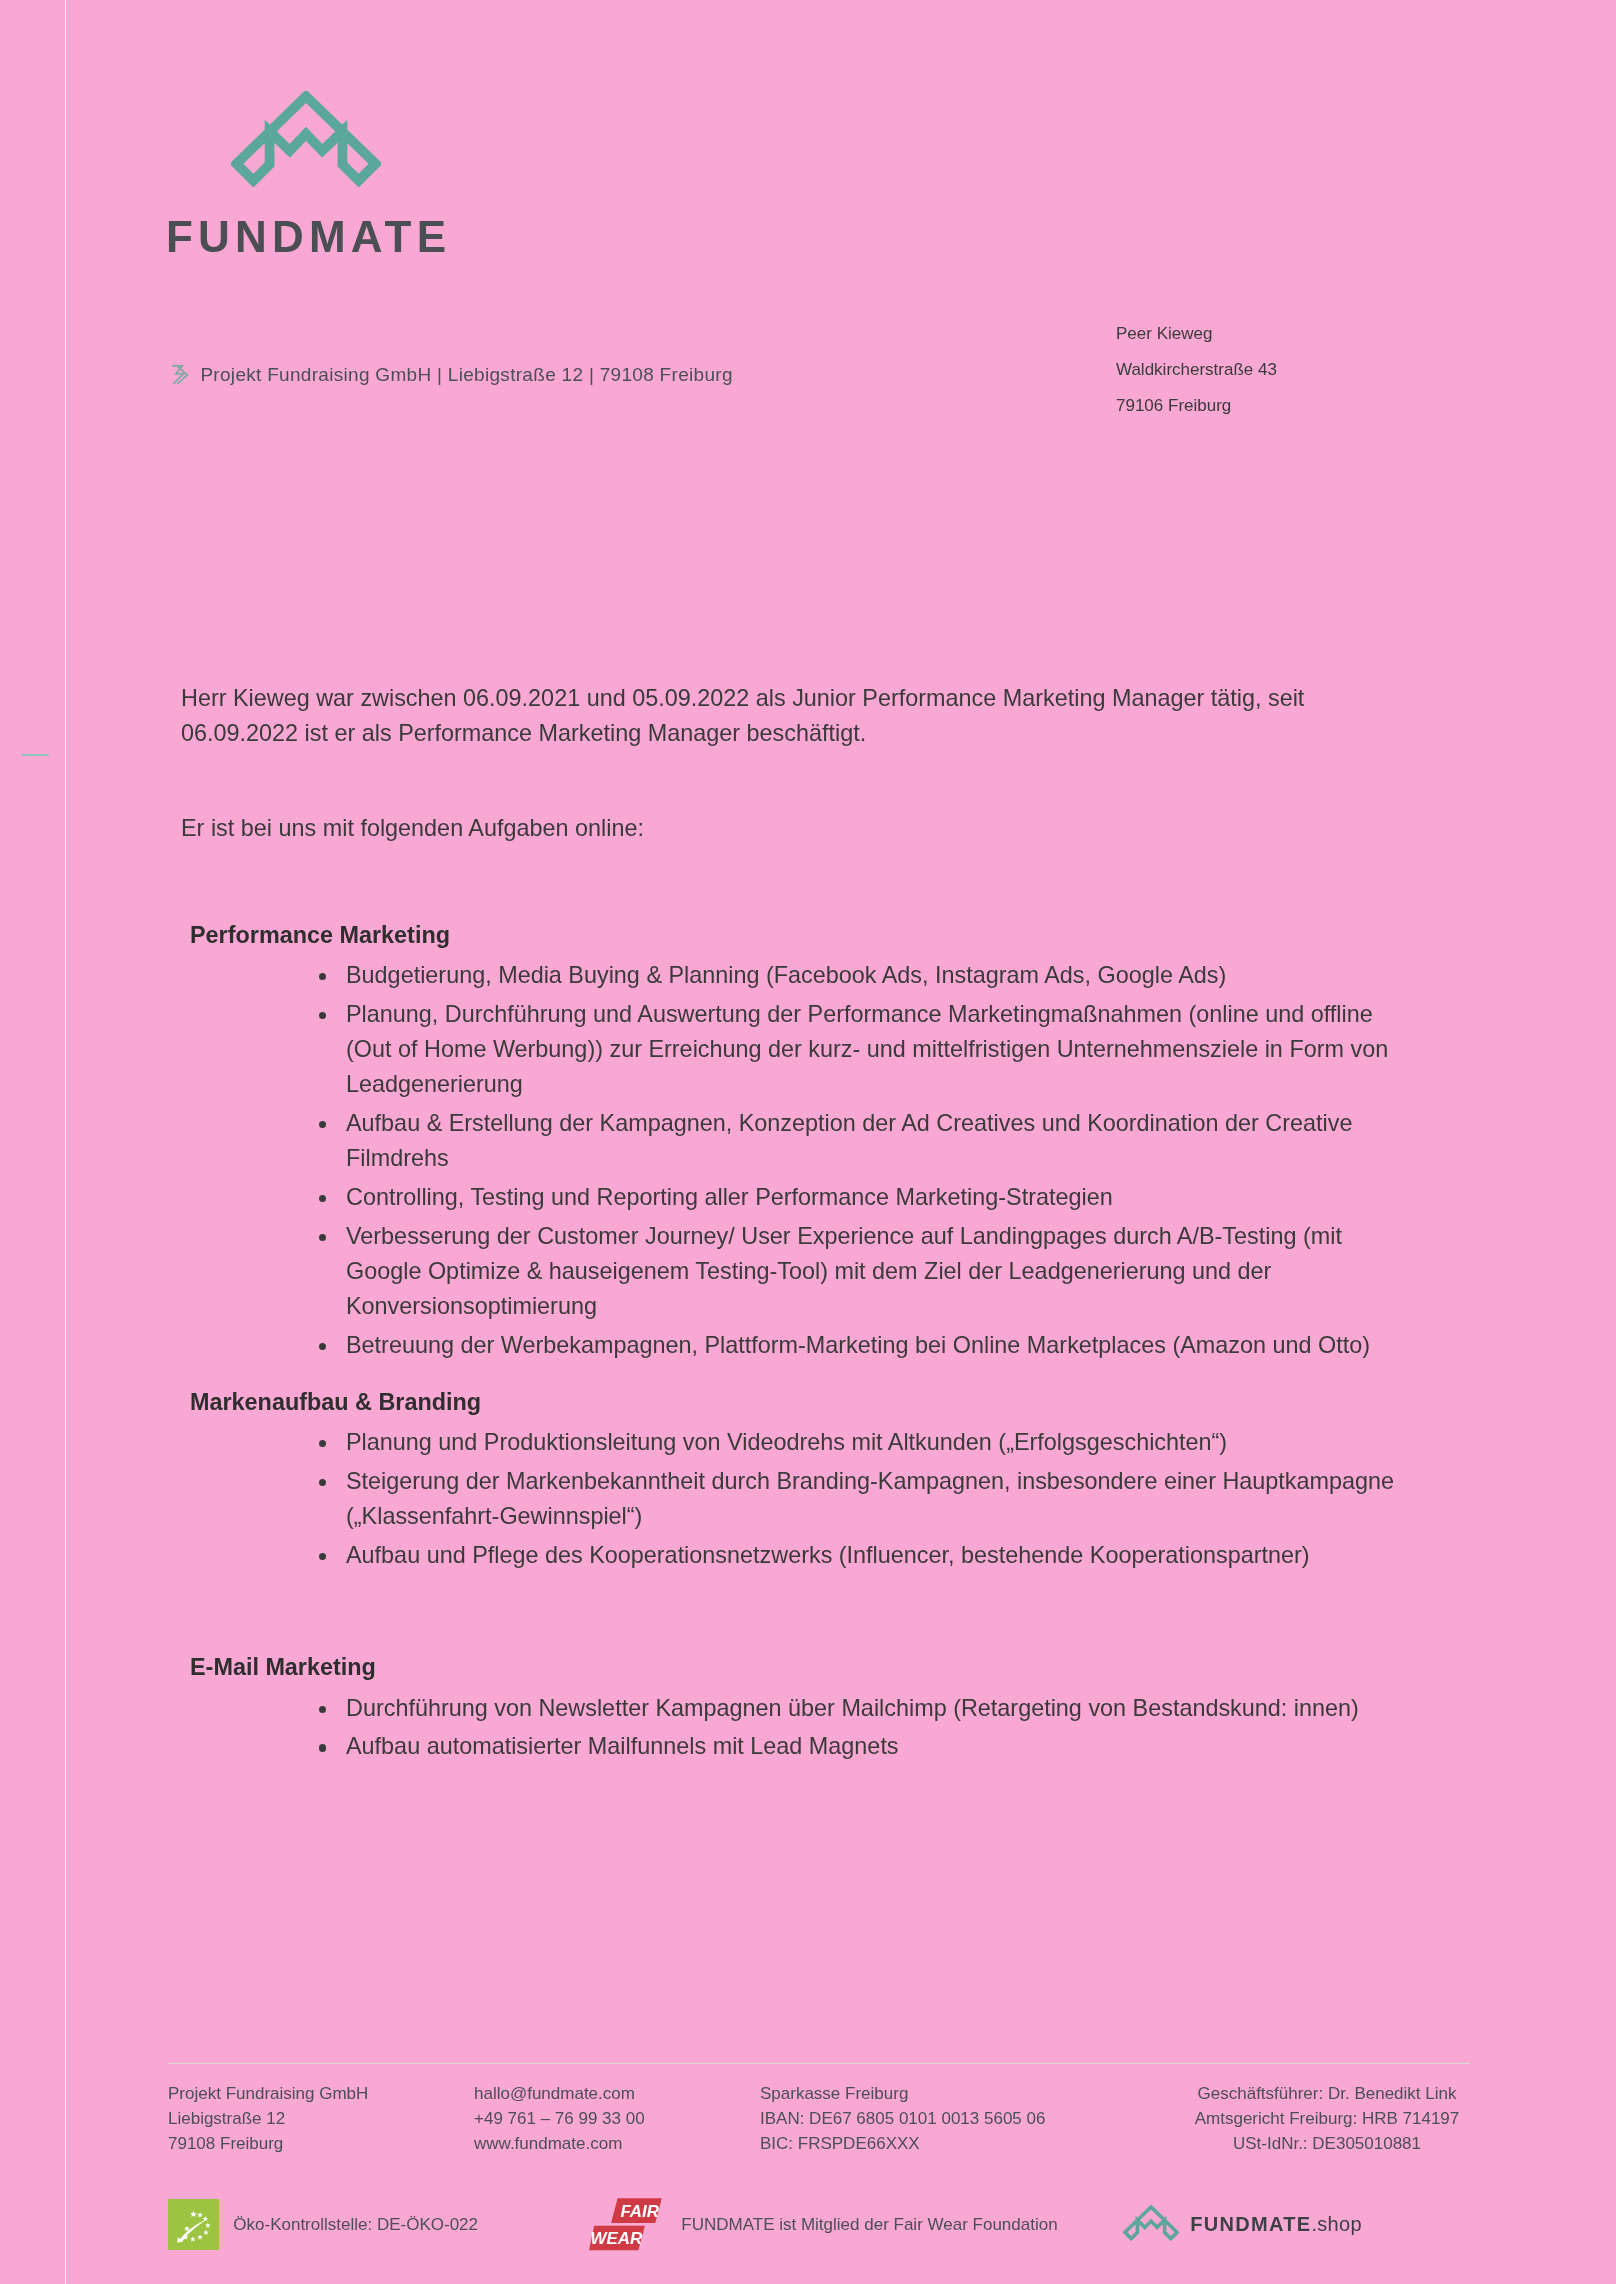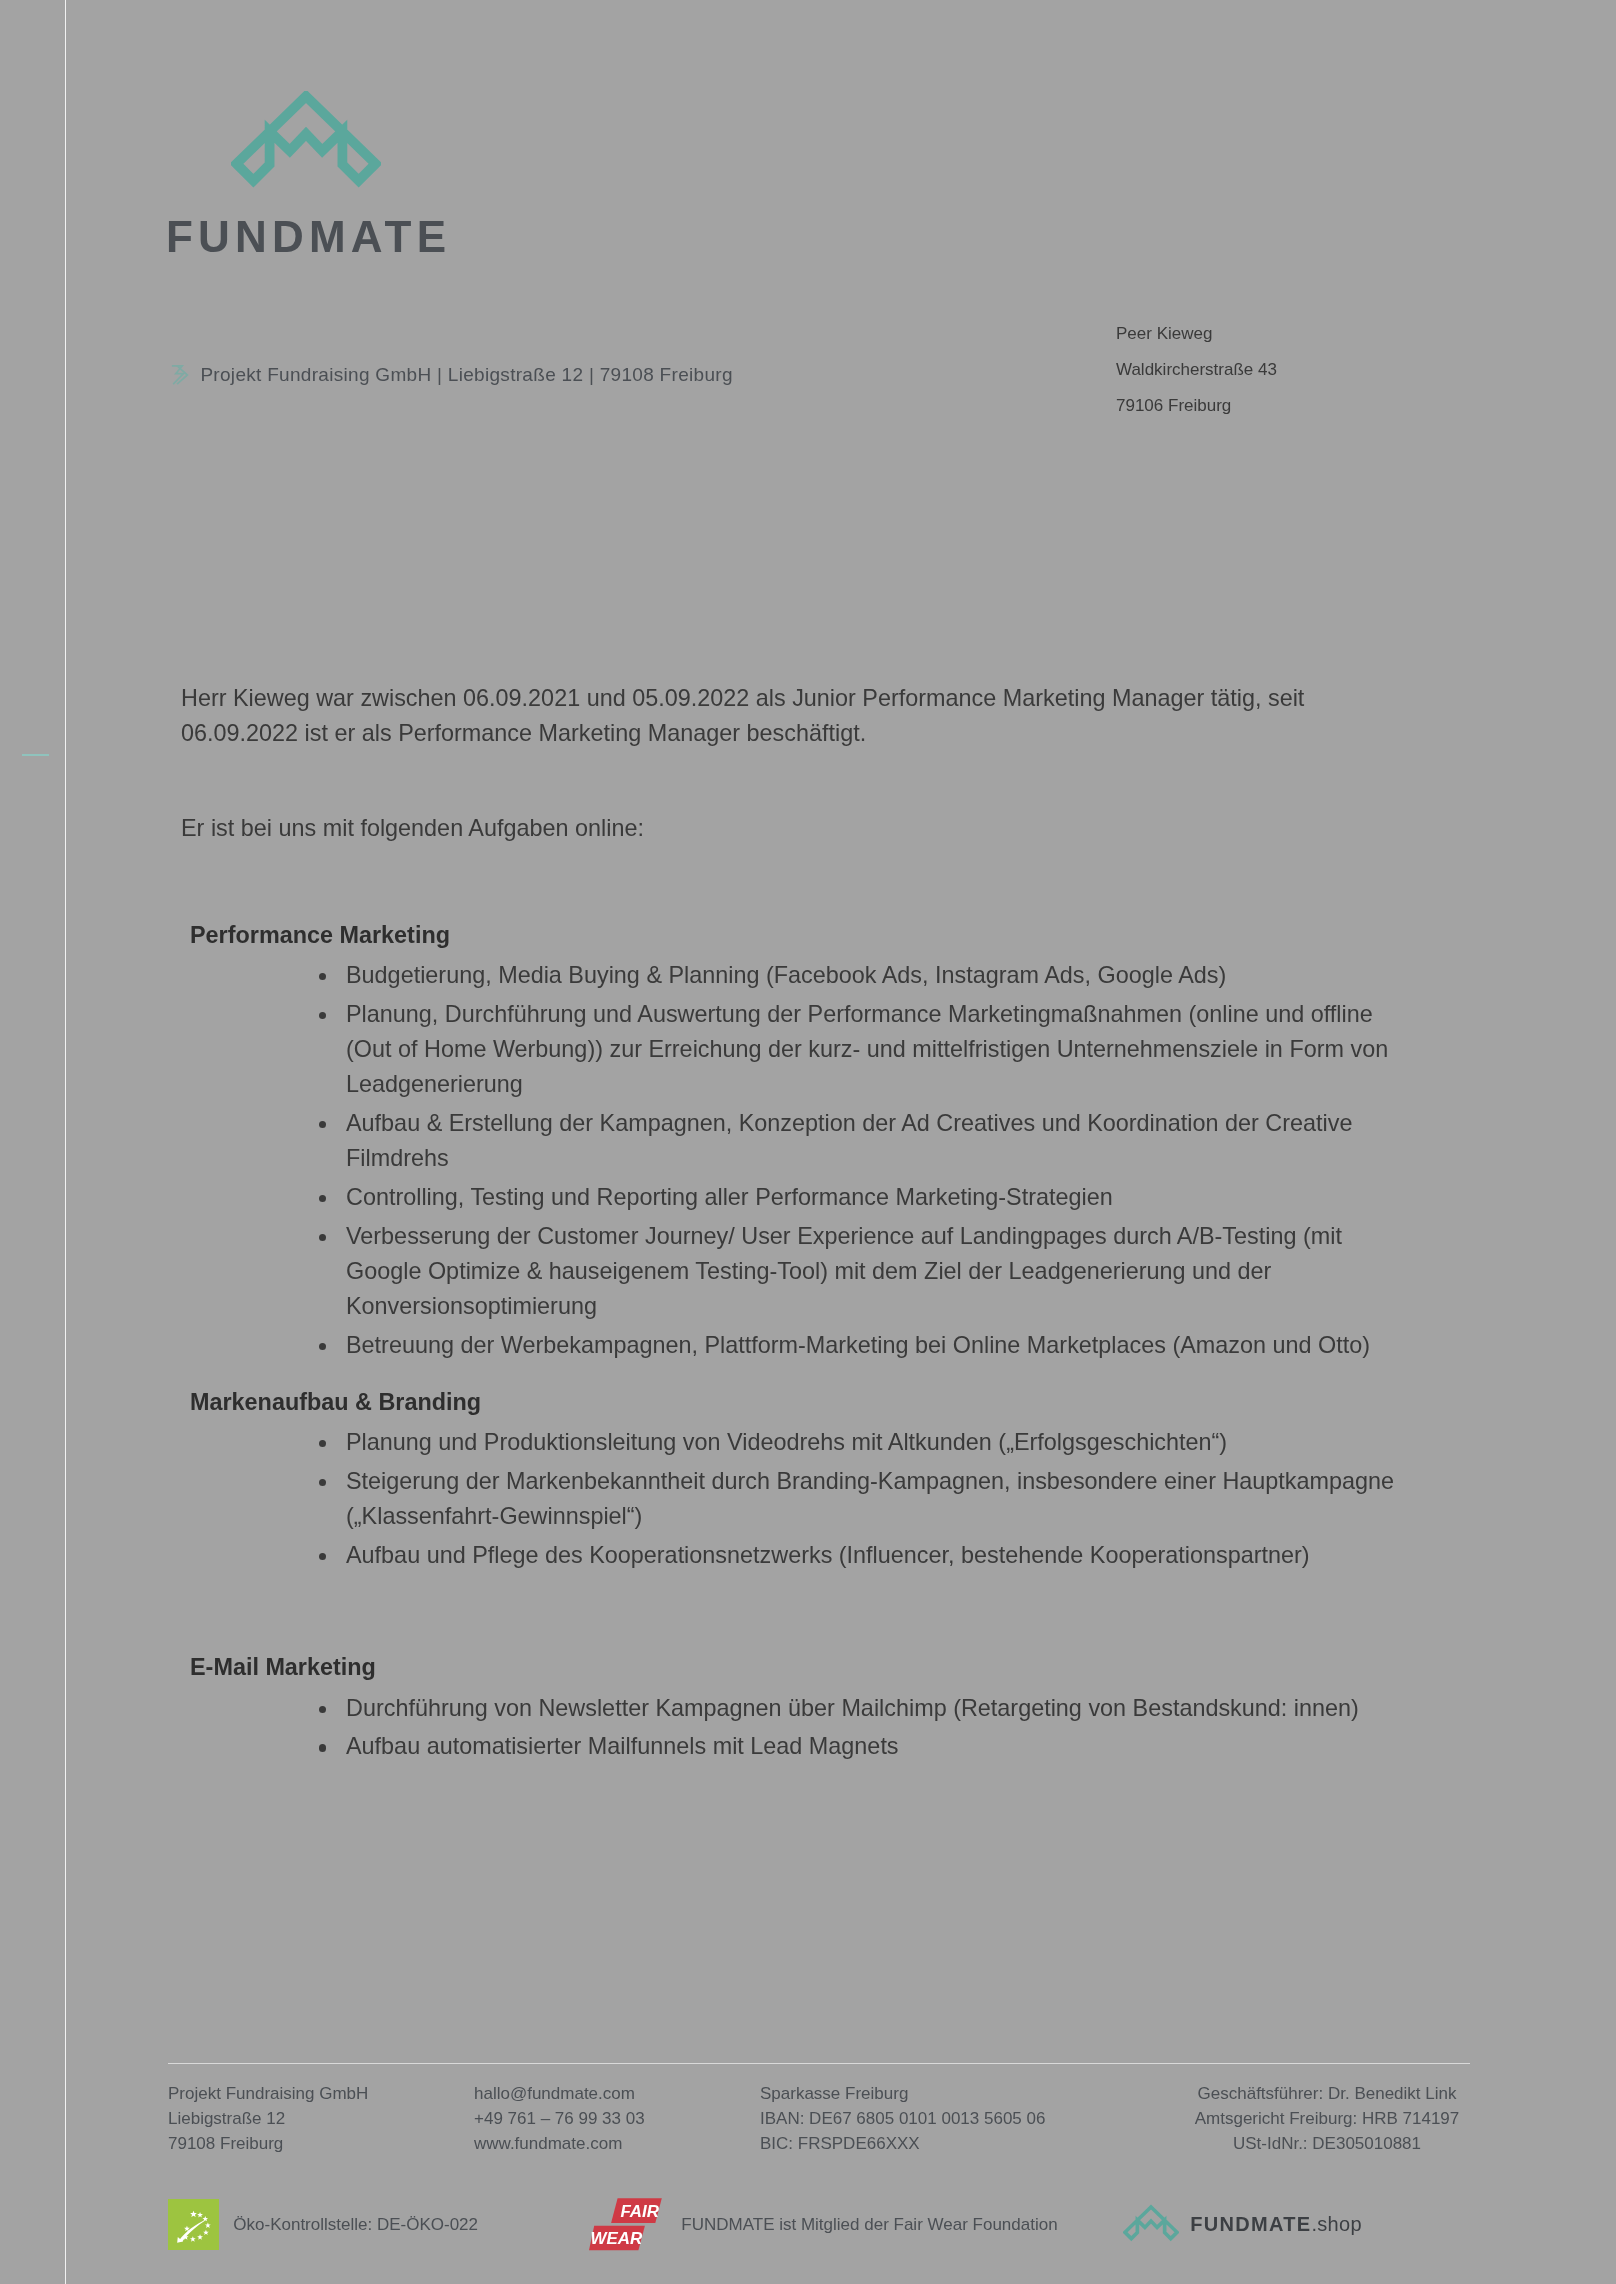--- a/index.html
+++ b/index.html
@@ -7,21 +7,21 @@
     padding: 0;
     background: #ffffff;
   }
   body {
     font-family: "Liberation Sans", sans-serif;
   }
   .page {
     position: relative;
     width: 1617px;
     height: 2284px;
-    background: #a3a3a3;
+    background: #f9a8d4;
     overflow: hidden;
     color: #3c3c3c;
   }
 
   
   .fold-line {
     position: absolute;
     left: 65px;
     top: 0;
     width: 0.7px;
@@ -296,21 +296,21 @@
   <div class="footer-rule"></div>
 
   <div class="footer-cols">
     <div class="fcol c1">
       <div>Projekt Fundraising GmbH</div>
       <div>Liebigstraße 12</div>
       <div>79108 Freiburg</div>
     </div>
     <div class="fcol c2">
       <div>hallo@fundmate.com</div>
-      <div>+49 761 – 76 99 33 03</div>
+      <div>+49 761 – 76 99 33 00</div>
       <div>www.fundmate.com</div>
     </div>
     <div class="fcol c3">
       <div>Sparkasse Freiburg</div>
       <div>IBAN: DE67 6805 0101 0013 5605 06</div>
       <div>BIC: FRSPDE66XXX</div>
     </div>
     <div class="fcol c4">
       <div>Geschäftsführer: Dr. Benedikt Link</div>
       <div>Amtsgericht Freiburg: HRB 714197</div>

